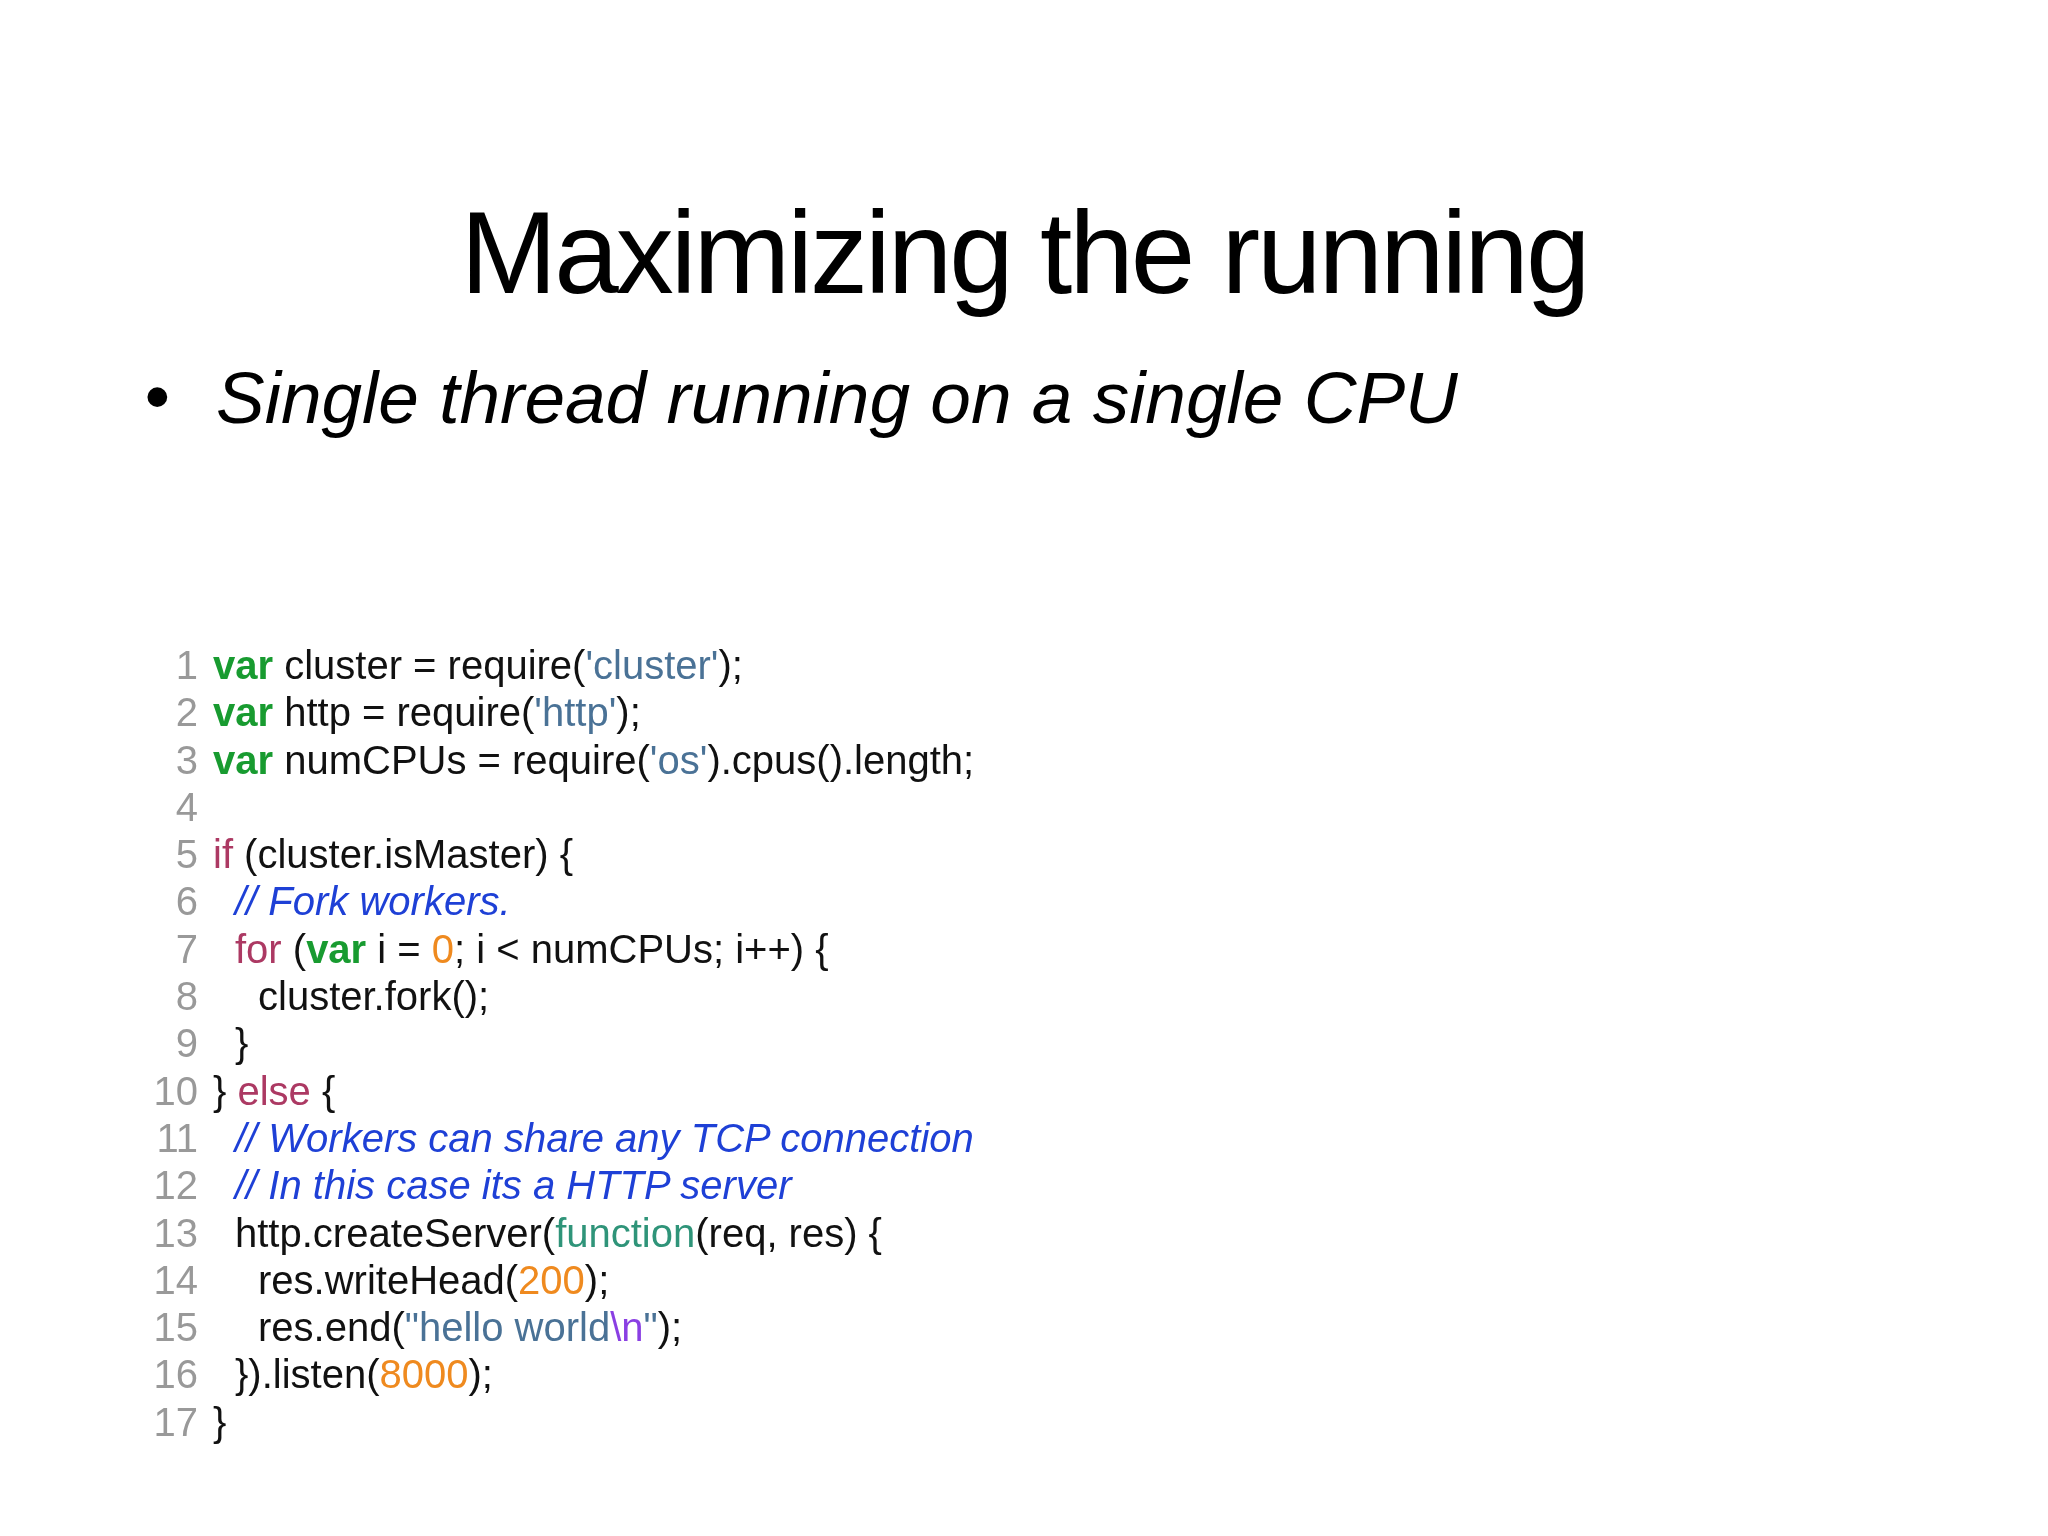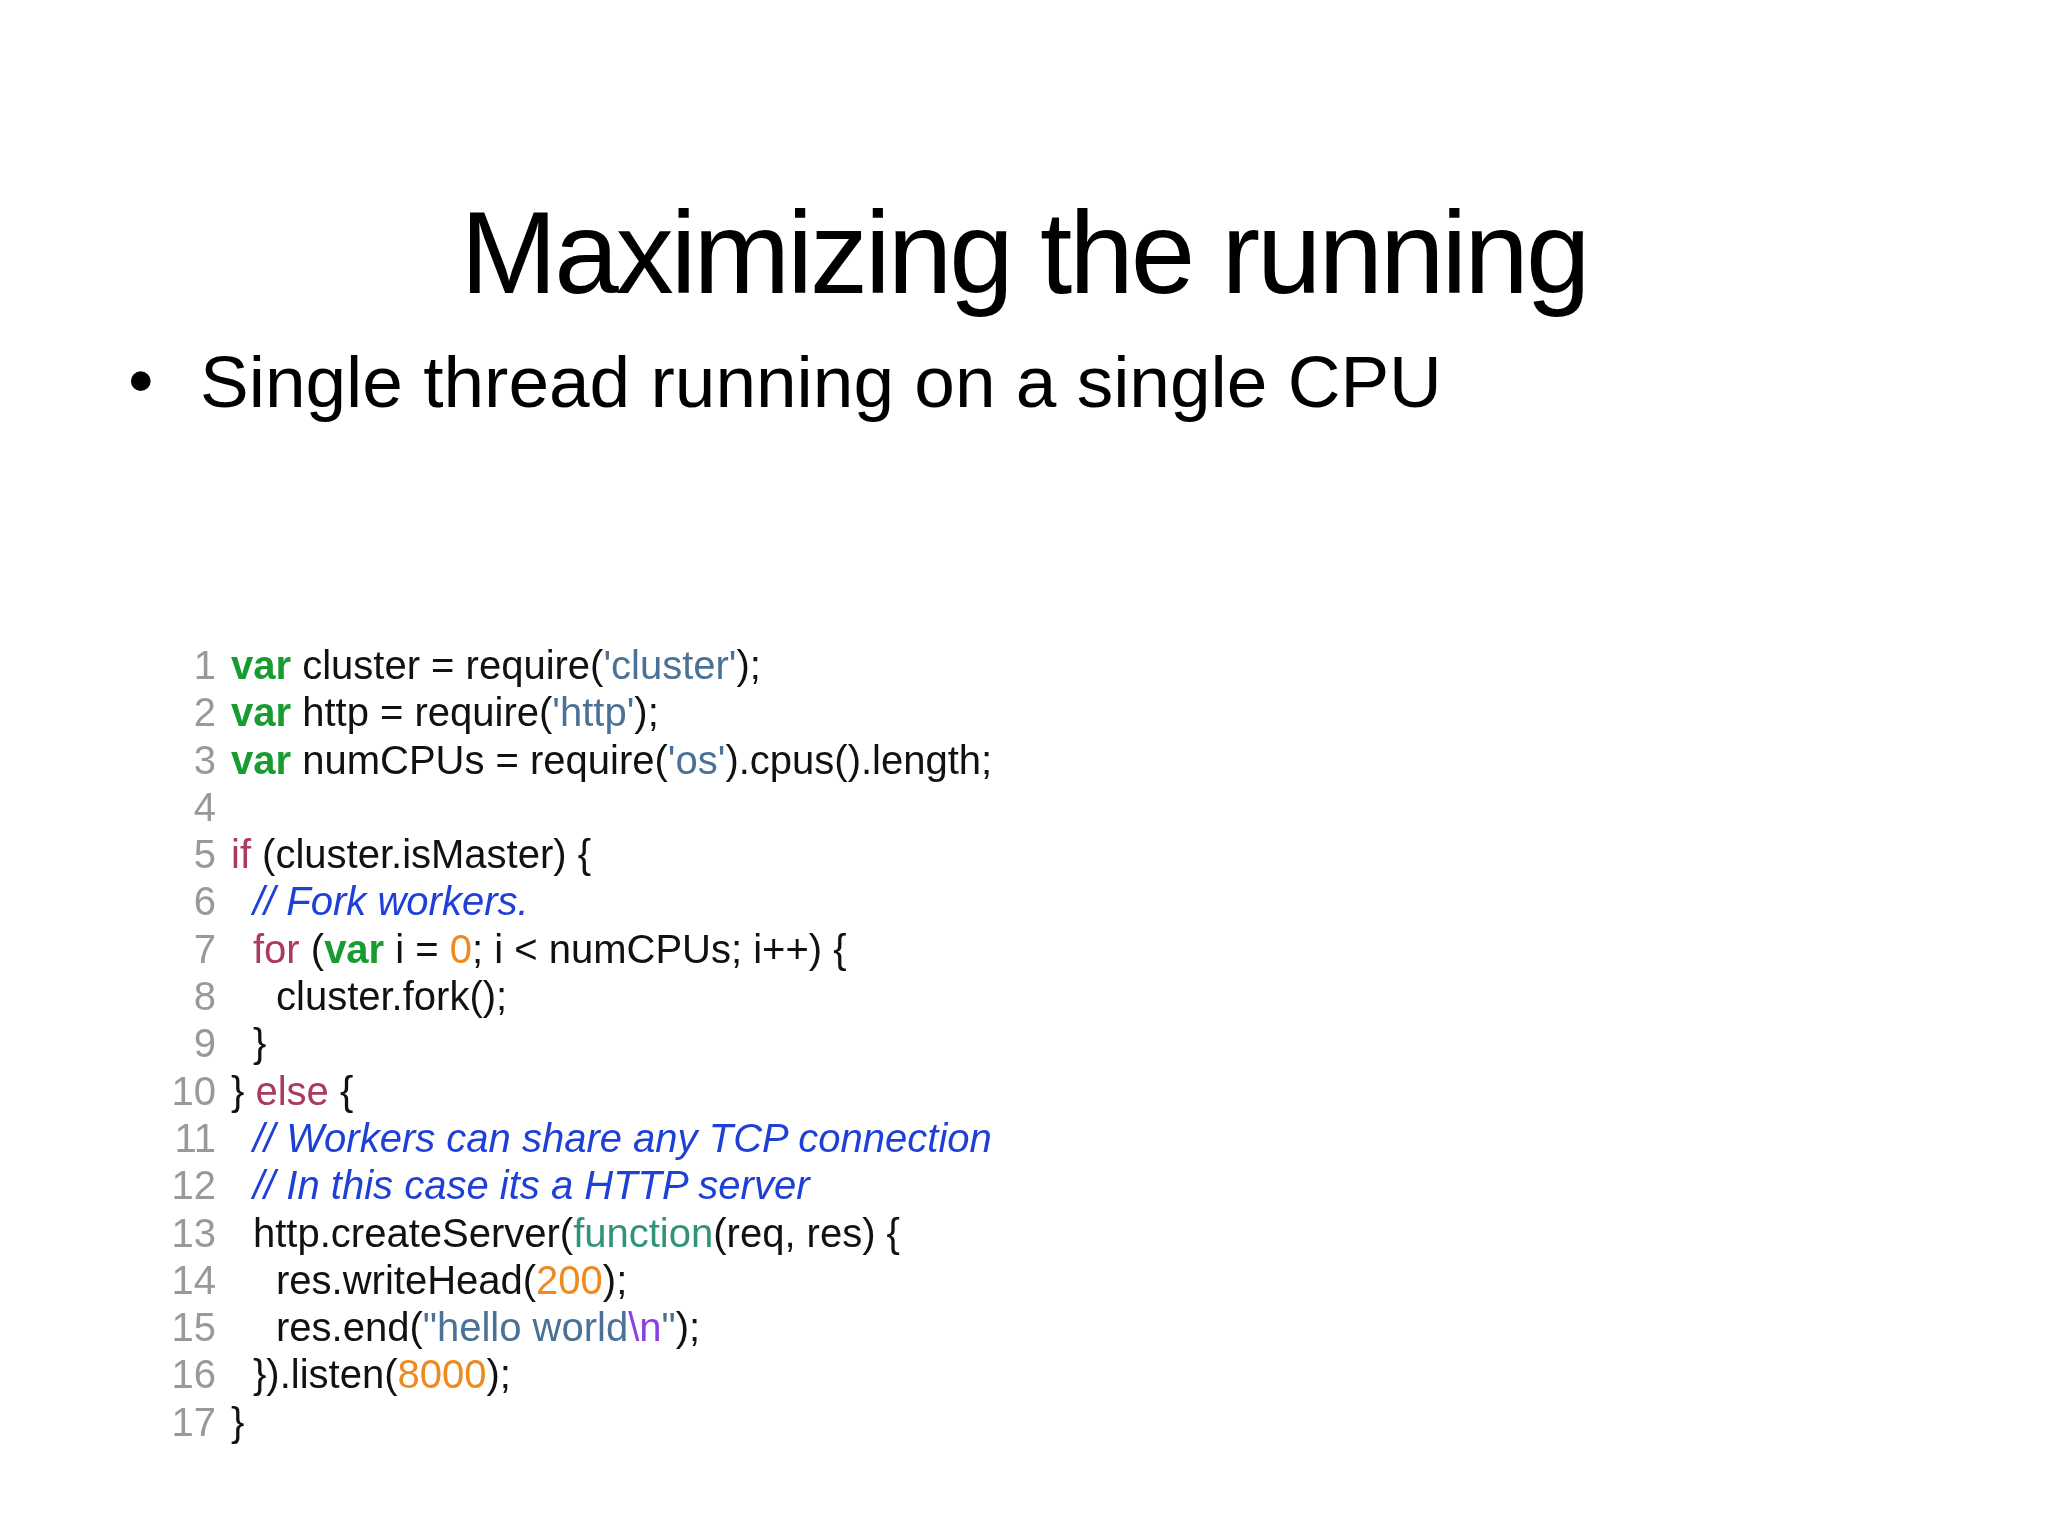--- a/index.html
+++ b/index.html
@@ -24,44 +24,45 @@
     font-size: 116px;
     font-weight: 400;
     letter-spacing: -3px;
     color: var(--text-black, #000);
     white-space: nowrap;
   }
   .bullet-list {
     position: absolute;
     top: 336px;
     left: 128px;
-    margin: 0;
+    margin: 16px;
     padding: 0;
     list-style: none;
+    font-style: italic;
   }
   .bullet-list li {
     position: relative;
     padding-left: 72px;
     font-size: 73px;
     line-height: 92px;
     margin-bottom: 41px;
     color: var(--text-black, #000);
     white-space: nowrap;
   }
   .bullet-list li::before {
     content: "\2022";
     position: absolute;
     left: 0;
     top: -2px;
     font-size: 73px;
   }
   .code-block {
     position: absolute;
     top: 642px;
-    left: 158px;
+    left: 140px;
     font-size: 40px;
     line-height: 47.3px;
     white-space: pre;
     color: var(--code-black, #111);
   }
   .code-line { height: 47.3px; }
   .ln {
     display: inline-block;
     width: 58px;
     text-align: right;

